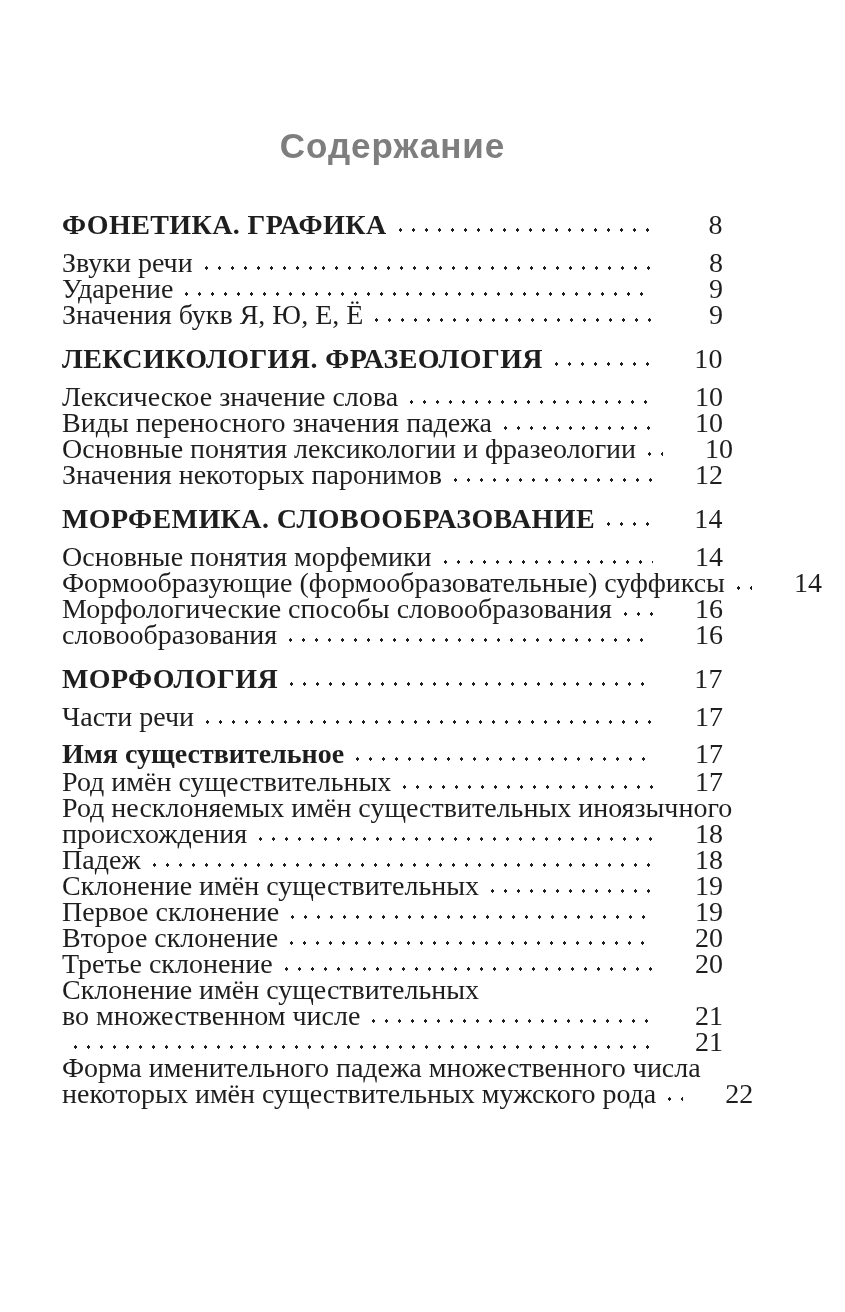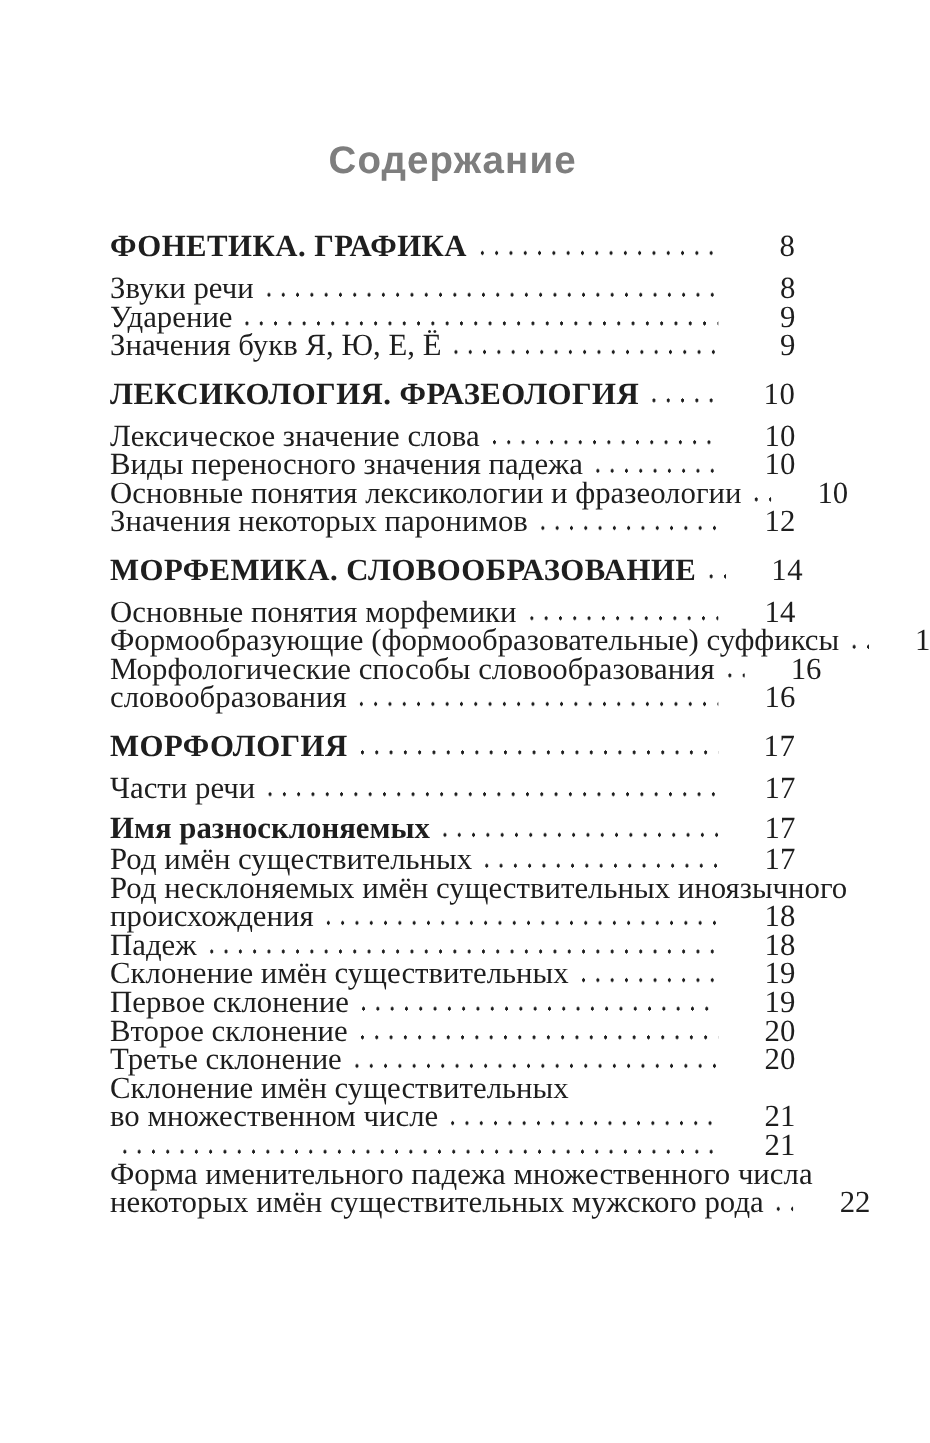--- a/index.html
+++ b/index.html
@@ -11,21 +11,21 @@
   body {
     width: 845px;
     height: 1312px;
     font-family: "Liberation Serif", "DejaVu Serif", serif;
     color: #1e1e1e;
     overflow: hidden;
   }
   .page {
     width: 845px;
     height: 1312px;
-    padding: 126px 122px 0 100px;
+    padding: 126px 122px 0 62px;
   }
   .doc-title {
     font-family: "Liberation Sans", "DejaVu Sans", sans-serif;
     font-size: 35px;
     line-height: 40px;
     font-weight: bold;
     letter-spacing: 1px;
     color: #7e7e7e;
     text-align: center;
     margin: 0 0 46px 0;
@@ -222,21 +222,21 @@
     <div class="row">
       <span class="label">Части речи</span>
       <span class="dots"></span>
       <span class="page-num">17</span>
     </div>
   </div>
 
   <div class="entry subsection">
 
     <div class="row">
-      <span class="label">Имя разносклоняемых</span>
+      <span class="label">Имя существительное</span>
       <span class="dots"></span>
       <span class="page-num">17</span>
     </div>
   </div>
 
   <div class="entry item">
 
     <div class="row">
       <span class="label">Род имён существительных</span>
       <span class="dots"></span>

